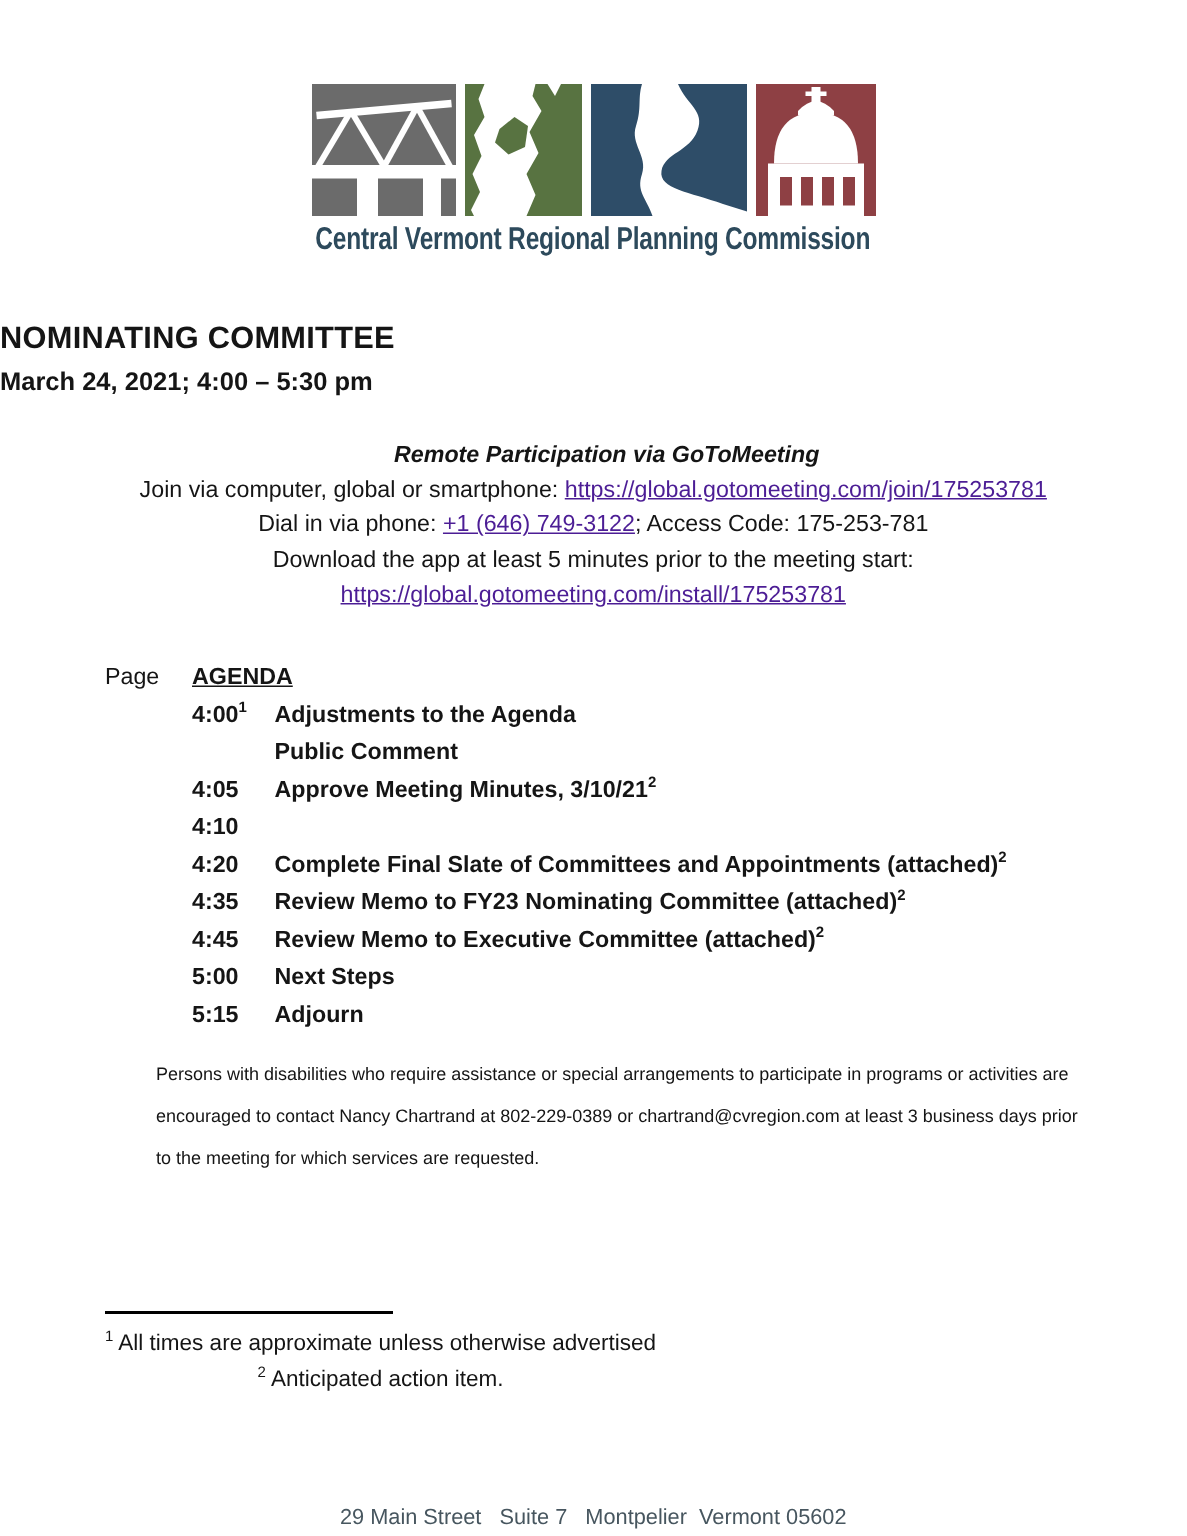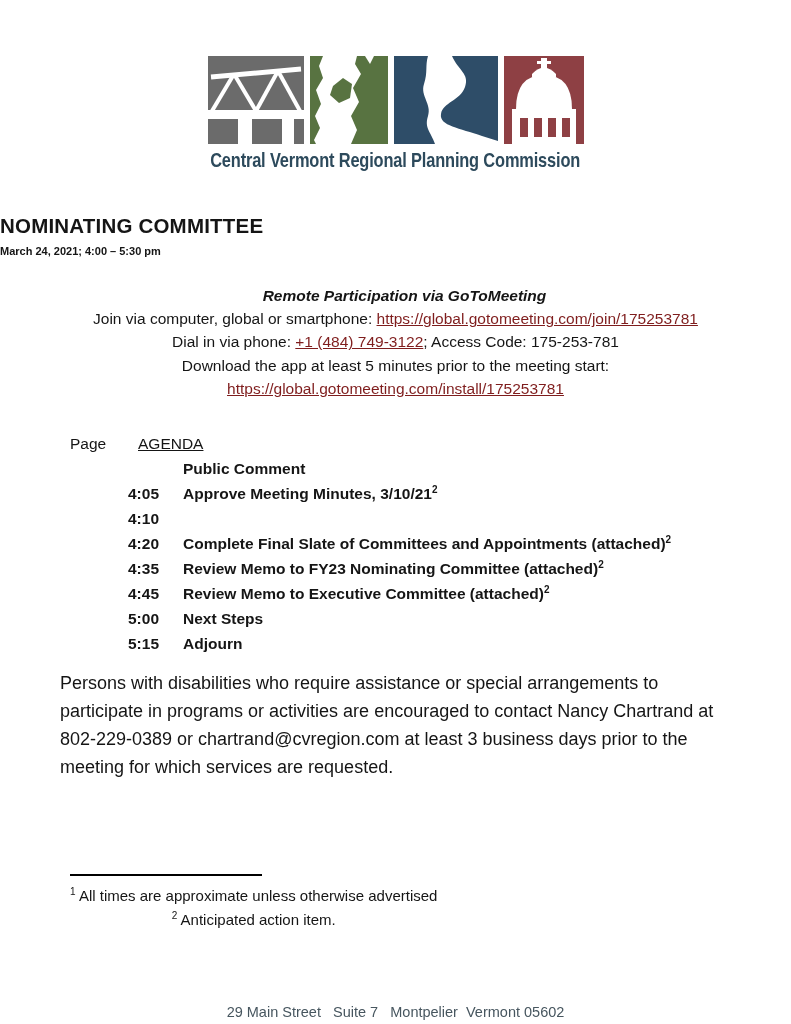--- a/index.html
+++ b/index.html
@@ -14,36 +14,36 @@
   .logo-strip { display:flex; justify-content:center; gap:6px; height:88px; }
   .logo-strip svg { display:block; }
   .logo-wordmark {
     margin-top:4px; font-weight:bold; font-size:21px; color:#2d4a5c;
     letter-spacing:-0.2px; display:inline-block;
     transform:scaleX(0.78); transform-origin:center top; white-space:nowrap;
   }
   
   .title-block { margin-top:42px; text-align:left; }
   .doc-title { font-size:20.5px; font-weight:bold; letter-spacing:0.2px; }
-  .doc-datetime { font-size:11px; font-weight:bold; margin-top:7px; }
+  .doc-datetime { font-size:17px; font-weight:bold; margin-top:7px; }
   
   .participation { margin-top:27px; text-align:center; font-size:15.5px; line-height:23.2px; }
   .participation .heading { font-weight:bold; font-style:italic;padding-left:18px; }
-  a.link { color:#7f1d1d; text-decoration:underline; cursor:pointer; }
+  a.link { color:#4c1d95; text-decoration:underline; cursor:pointer; }
   
   .agenda { margin:31px 0 0 70px; font-size:15.5px; }
   .agenda-row { display:flex; line-height:25px; }
   .col-page { width:58px; flex:0 0 58px; }
   .col-time { width:55px; flex:0 0 55px; font-weight:bold; }
   .col-item { font-weight:bold; max-width:528px; }
-  .agenda-heading { font-weight:normal; text-decoration:underline;margin-left:10px; }
+  .agenda-heading { font-weight:bold; text-decoration:underline; }
   .page-label { font-weight:normal; }
   sup { font-size:10px; vertical-align:super; line-height:0; }
   
-  .notice { margin:13px 68px 0 60px; font-size:18px; line-height:28px; }
+  .notice { margin:13px 68px 0 104px; font-size:12px; line-height:28px; }
   
   .footnotes { position:absolute; left:70px; top:874px; font-size:15px; line-height:24px;text-align:center; }
   .footnote-rule { width:192px; height:2px; background:#000; margin-bottom:8px; }
   
   .footer {
     position:absolute; top:956px; left:0; width:100%;
     text-align:center; color:#47565f; font-size:14.5px; line-height:22.5px;
     white-space:pre-wrap;
   }
 </style>
@@ -100,31 +100,36 @@
   </div>
 
   <div class="title-block">
     <div class="doc-title">NOMINATING COMMITTEE</div>
     <div class="doc-datetime">March 24, 2021; 4:00 – 5:30 pm</div>
   </div>
 
   <div class="participation">
     <div class="heading">Remote Participation via GoToMeeting</div>
     <div><span>Join via computer, global or smartphone: </span><a class="link">https://global.gotomeeting.com/join/175253781</a></div>
-    <div><span>Dial in via phone: </span><a class="link">+1 (484) 749-3122</a><span>; Access Code: 175-253-781</span></div>
+    <div><span>Dial in via phone: </span><a class="link">+1 (646) 749-3122</a><span>; Access Code: 175-253-781</span></div>
     <div>Download the app at least 5 minutes prior to the meeting start:</div>
     <div><a class="link">https://global.gotomeeting.com/install/175253781</a></div>
   </div>
 
   <div class="agenda">
     <div class="agenda-row">
       <div class="col-page page-label">Page</div>
       <div class="agenda-heading">AGENDA</div>
     </div>
 
+    <div class="agenda-row">
+      <div class="col-page"></div>
+      <div class="col-time"><span>4:00</span><sup>1</sup></div>
+      <div class="col-item"><span>Adjustments to the Agenda</span><sup></sup></div>
+    </div>
 
     <div class="agenda-row">
       <div class="col-page"></div>
       <div class="col-time"><span></span></div>
       <div class="col-item"><span>Public Comment</span></div>
     </div>
 
     <div class="agenda-row">
       <div class="col-page"></div>
       <div class="col-time"><span>4:05</span></div>

